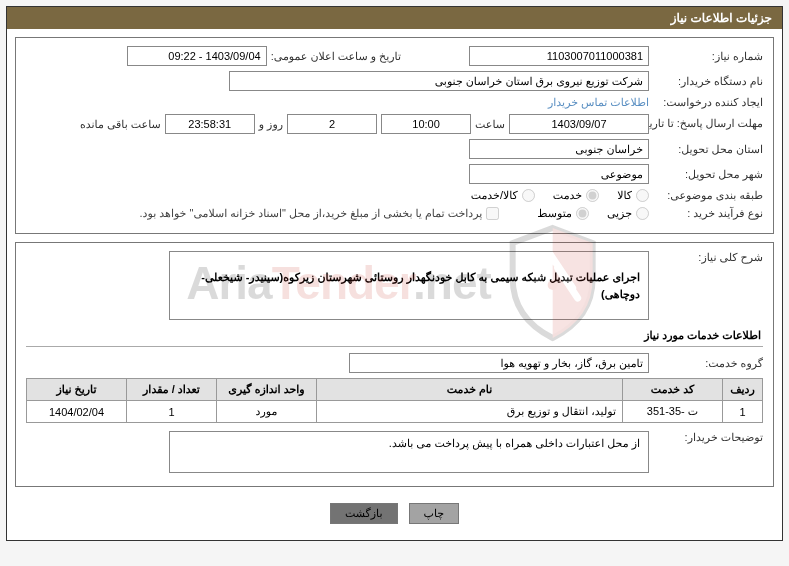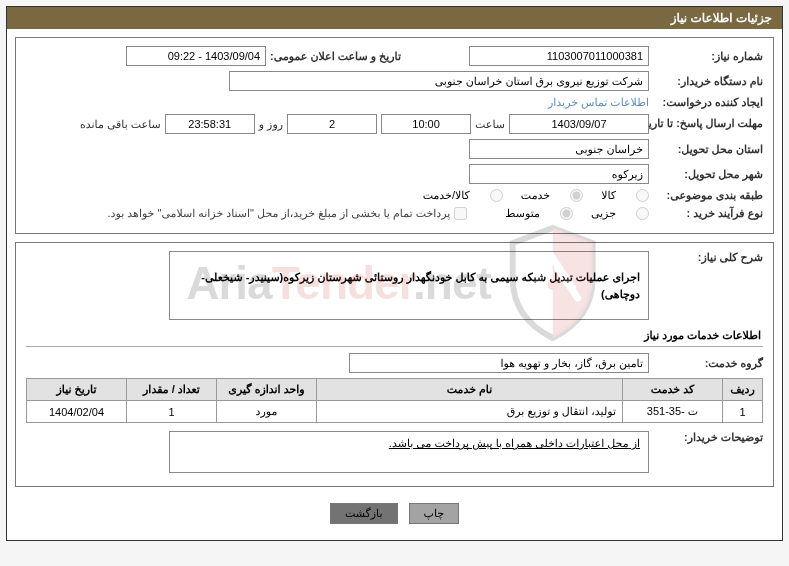--- a/index.html
+++ b/index.html
@@ -35,21 +35,21 @@
 }
 .row {
   display: flex;
   align-items: center;
   margin-bottom: 5px;
   gap: 4px;
   flex-wrap: wrap;
 }
 .label {
   color: #333;
-  font-weight: bold;
+  font-weight: normal;
   white-space: nowrap;
   font-size: 11px;
 }
 .label-small { font-weight: normal; }
 .field {
   border: 1px solid #888;
   background: #fff;
   padding: 2px 5px;
   min-height: 20px;
   font-size: 11px;
@@ -57,21 +57,21 @@
   align-items: center;
 }
 .field-med { width: 180px; }
 .link {
   color: #5a8fc2;
   cursor: pointer;
   font-size: 11px;
   text-decoration: none;
 }
 .radio-group { display: flex; align-items: center; gap: 18px; }
-.radio-item { display: flex; align-items: center; gap: 20px; white-space: nowrap; }
+.radio-item { display: flex; align-items: center; gap: 4px; white-space: nowrap; }
 .radio-item input { margin: 0; }
 .note {
   color: #444;
   font-size: 11px;
 }
 .section-title {
   font-weight: bold;
   border-bottom: 1px solid #aaa;
   padding: 4px 2px;
   margin-bottom: 6px;
@@ -100,21 +100,20 @@
 table.data-table th {
   background: #e2e2e2;
   font-weight: bold;
 }
 .desc-box {
   border: 1px solid #888;
   padding: 5px 8px;
   width: 480px;
   min-height: 42px;
   font-size: 11px;
-  text-decoration: underline;
 }
 .btn-row {
   text-align: center;
   padding: 8px 0;
 }
 .btn {
   display: inline-block;
   border: 1px solid #777;
   padding: 3px 14px;
   font-size: 11px;
@@ -208,21 +207,21 @@
         <span class="label label-small">ساعت باقی مانده</span>
       </div>
 
       <div class="row">
         <span class="label" style="width:110px">استان محل تحویل:</span>
         <span class="field field-med">خراسان جنوبی</span>
       </div>
 
       <div class="row">
         <span class="label" style="width:110px">شهر محل تحویل:</span>
-        <span class="field field-med">زیرکوه</span>
+        <span class="field field-med">موضوعی</span>
       </div>
 
       <div class="row">
         <span class="label" style="width:110px">طبقه بندی موضوعی:</span>
         <div class="radio-group">
           <label class="radio-item">
             <input type="radio" name="cat" disabled="" style="">
             <span>کالا</span>
           </label>
           <label class="radio-item">

